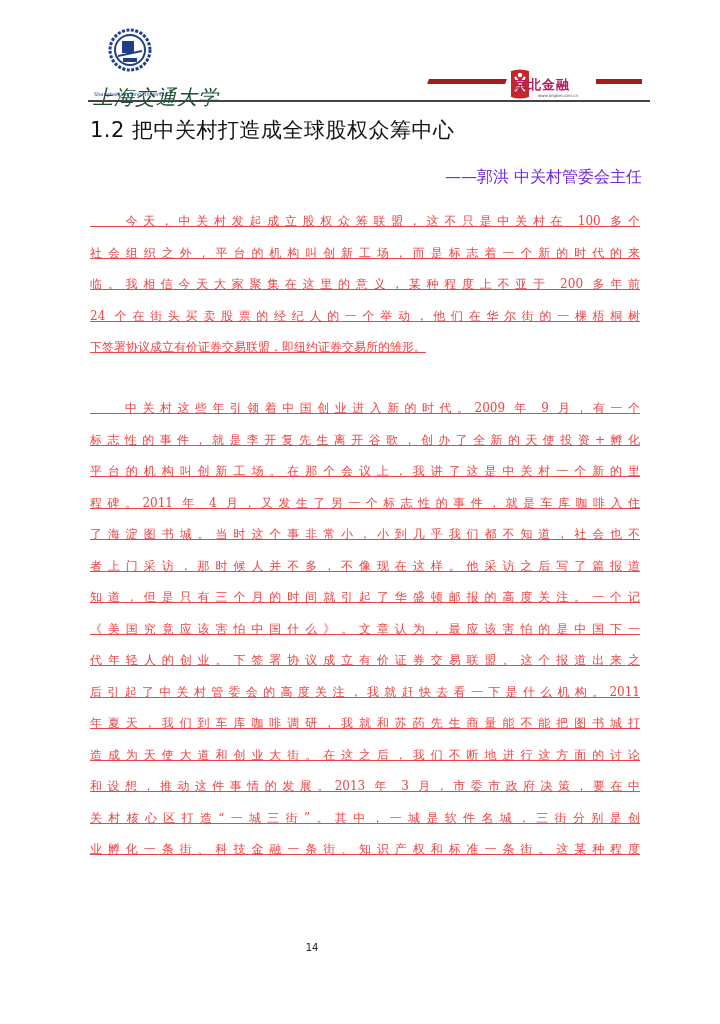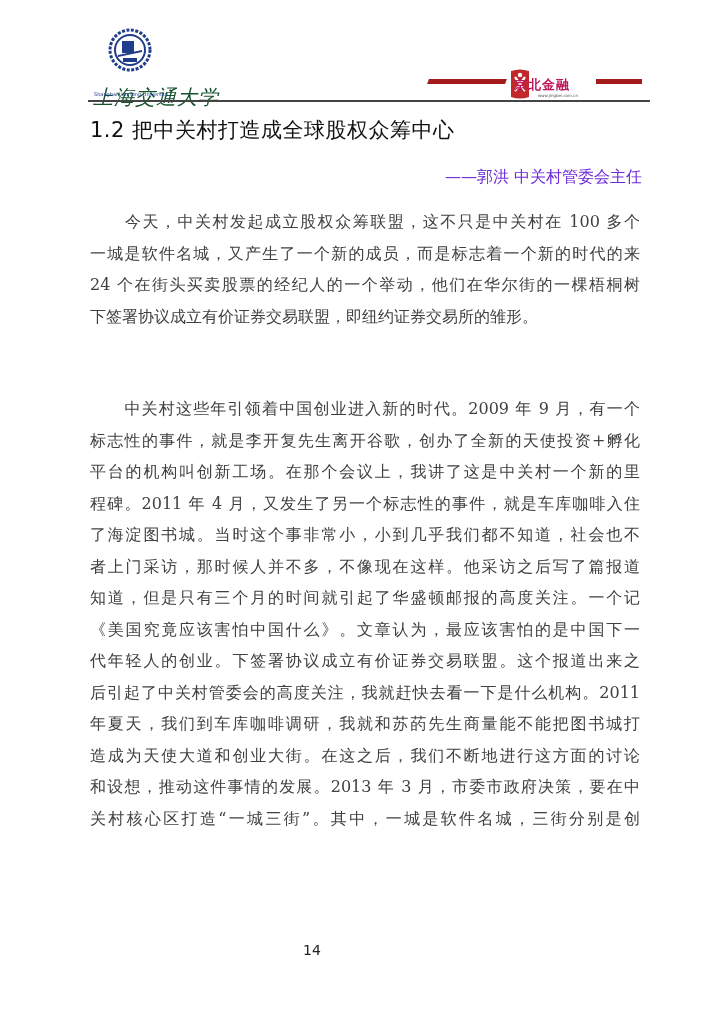--- a/index.html
+++ b/index.html
@@ -9,26 +9,26 @@
     .sjtu-name { position:absolute; left:5px; top:55px; font-family:"DejaVu Serif", serif; font-size:20px; color:#14532d; font-style:italic; letter-spacing:1px;margin-top:11px; }
     .sjtu-en { position:absolute; left:6px; top:73px; font-family:"DejaVu Sans", sans-serif; font-size:5px; color:#1f3d8a; }
     .header-rule { position:absolute; left:0; top:82px; width:562px; height:2px; background:#444; }
     .red-bar-left { position:absolute; left:340px; top:61px; width:78px; height:5px; background:#a41b1b; transform:skewX(-20deg); }
     .red-bar-right { position:absolute; left:508px; top:61px; width:46px; height:5px; background:#a41b1b; }
     .jb-logo { position:absolute; left:420px; top:50px; width:24px; height:32px; }
     .jb-name { position:absolute; left:426px; top:58px; font-family:"DejaVu Sans", sans-serif; font-size:13px; font-weight:bold; color:#be185d; letter-spacing:1px; }
     .jb-url { position:absolute; left:450px; top:75px; font-family:"DejaVu Sans", sans-serif; font-size:4px; color:#555; }
     .title { position:absolute; left:90px; top:116px; font-family:"DejaVu Sans", sans-serif; font-size:21px; font-weight:normal; color:#111; letter-spacing:0.5px; }
     .byline { position:absolute; right:78px; top:167px; font-size:16px; color:#6d28d9; }
-    .para { position:absolute; left:90px; width:550px; font-size:16px; line-height:31.5px; color:#404040; text-align:justify; }
+    .para { position:absolute; left:90px; width:550px; font-size:12px; line-height:31.5px; color:#ef4444; text-align:justify;text-decoration:underline; }
     .para .line { display:block; white-space:nowrap; text-align:justify; text-align-last:justify; }
     .para .line.last { text-align-last:left; }
     .p1 { top:206px; }
     .p2 { top:393px; }
-    .page-num { position:absolute; left:0; width:624px; top:942px; text-align:center; font-family:"DejaVu Sans", sans-serif; font-size:14px; color:#222; }
+    .page-num { position:absolute; left:0; width:624px; top:942px; text-align:center; font-family:"DejaVu Sans", sans-serif; font-size:10px; color:#222; }
   </style>
 </head>
 <body>
 
 <div class="header">
   <svg class="sjtu-logo" viewBox="0 0 44 44">
     <circle cx="22" cy="22" r="20" fill="none" stroke="#1f3d8a" stroke-width="3" stroke-dasharray="3 1.5"></circle>
     <circle cx="22" cy="22" r="15" fill="#ffffff" stroke="#1f3d8a" stroke-width="2"></circle>
     <rect x="14" y="13" width="12" height="12" fill="#1f3d8a"></rect>
     <path d="M10 27 L34 22 L34 24 L10 29 Z" fill="#1f3d8a"></path>
@@ -48,35 +48,37 @@
   <div class="red-bar-right"></div>
 
   <div class="header-rule"></div>
 </div>
 
 <div class="title">1.2  把中关村打造成全球股权众筹中心</div>
 <div class="byline">——郭洪    中关村管委会主任</div>
 
 <div class="para p1">
   <span class="line">　　今天，中关村发起成立股权众筹联盟，这不只是中关村在 100 多个</span>
-  <span class="line">一城是软件名城，又产生了一个新的成员，而是标志着一个新的时代的来</span>
+  <span class="line">社会组织之外，平台的机构叫创新工场，而是标志着一个新的时代的来</span>
+  <span class="line">临。我相信今天大家聚集在这里的意义，某种程度上不亚于 200 多年前</span>
   <span class="line">24 个在街头买卖股票的经纪人的一个举动，他们在华尔街的一棵梧桐树</span>
   <span class="line last">下签署协议成立有价证券交易联盟，即纽约证券交易所的雏形。</span>
 </div>
 
 <div class="para p2">
   <span class="line">　　中关村这些年引领着中国创业进入新的时代。2009 年 9 月，有一个</span>
   <span class="line">标志性的事件，就是李开复先生离开谷歌，创办了全新的天使投资+孵化</span>
   <span class="line">平台的机构叫创新工场。在那个会议上，我讲了这是中关村一个新的里</span>
   <span class="line">程碑。2011 年 4 月，又发生了另一个标志性的事件，就是车库咖啡入住</span>
   <span class="line">了海淀图书城。当时这个事非常小，小到几乎我们都不知道，社会也不</span>
   <span class="line">者上门采访，那时候人并不多，不像现在这样。他采访之后写了篇报道</span>
   <span class="line">知道，但是只有三个月的时间就引起了华盛顿邮报的高度关注。一个记</span>
   <span class="line">《美国究竟应该害怕中国什么》。文章认为，最应该害怕的是中国下一</span>
   <span class="line">代年轻人的创业。下签署协议成立有价证券交易联盟。这个报道出来之</span>
   <span class="line">后引起了中关村管委会的高度关注，我就赶快去看一下是什么机构。2011</span>
   <span class="line">年夏天，我们到车库咖啡调研，我就和苏菂先生商量能不能把图书城打</span>
   <span class="line">造成为天使大道和创业大街。在这之后，我们不断地进行这方面的讨论</span>
   <span class="line">和设想，推动这件事情的发展。2013 年 3 月，市委市政府决策，要在中</span>
   <span class="line">关村核心区打造“一城三街”。其中，一城是软件名城，三街分别是创</span>
+  <span class="line">业孵化一条街、科技金融一条街、知识产权和标准一条街。这某种程度</span>
 </div>
 
 <div class="page-num">14</div>
 
 </body></html>

